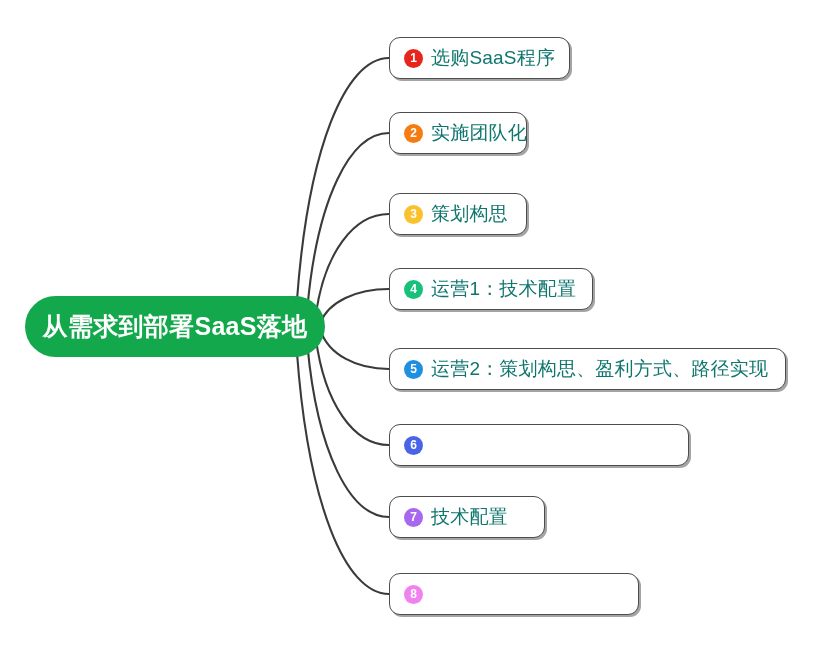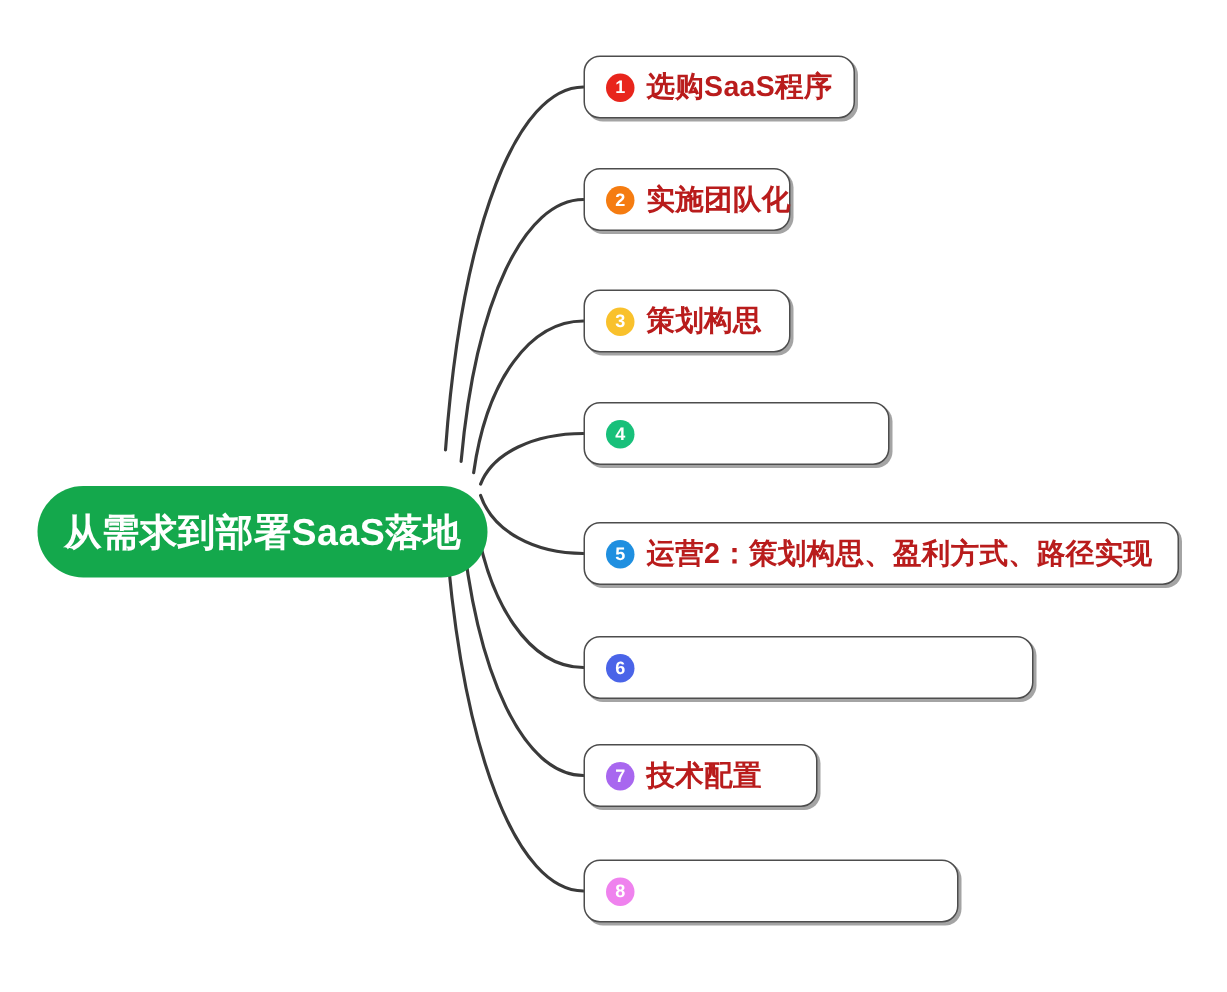--- a/index.html
+++ b/index.html
@@ -66,23 +66,23 @@
     border-radius: 50%;
     color: #ffffff;
     font-size: 12px;
     font-weight: bold;
     line-height: 19px;
     text-align: center;
     margin-right: 8px;
     font-family: "Liberation Sans", sans-serif;
   }
   .node-label {
-    color: #b91c1c;
+    color: #0f766e;
     font-size: 19px;
-    font-weight: bold;
+    font-weight: normal;
     white-space: nowrap;
     letter-spacing: 0.2px;
     text-align: right;
   }
 </style>
 </head>
 <body>
 
 <div id="canvas">
 
@@ -90,41 +90,42 @@
       <path d="M 297 300 C 308.04 149.96, 344.84000000000003 58, 389 58" fill="none" stroke="#3a3a3a" stroke-width="2.1" stroke-linecap="round"></path>
       <path d="M 307.4132097388214 307.57142857142856 C 317.20362457016284 199.33714285714285, 349.8383406746343 133, 389 133" fill="none" stroke="#3a3a3a" stroke-width="2.1" stroke-linecap="round"></path>
       <path d="M 315.76395557923274 315.14285714285717 C 324.5522809097248 252.43428571428572, 353.8466986780317 214, 389 214" fill="none" stroke="#3a3a3a" stroke-width="2.1" stroke-linecap="round"></path>
       <path d="M 320.39826989236377 322.7142857142857 C 328.6304775052801 301.81142857142856, 356.07116954833464 289, 389 289" fill="none" stroke="#3a3a3a" stroke-width="2.1" stroke-linecap="round"></path>
       <path d="M 320.39826989236377 330.2857142857143 C 328.6304775052801 354.2885714285714, 356.07116954833464 369, 389 369" fill="none" stroke="#3a3a3a" stroke-width="2.1" stroke-linecap="round"></path>
       <path d="M 315.76395557923274 337.8571428571429 C 324.5522809097248 404.2857142857143, 353.8466986780317 445, 389 445" fill="none" stroke="#3a3a3a" stroke-width="2.1" stroke-linecap="round"></path>
       <path d="M 307.4132097388214 345.42857142857144 C 317.20362457016284 451.80285714285714, 349.8383406746343 517, 389 517" fill="none" stroke="#3a3a3a" stroke-width="2.1" stroke-linecap="round"></path>
       <path d="M 297 353 C 308.04 502.41999999999996, 344.84000000000003 594, 389 594" fill="none" stroke="#3a3a3a" stroke-width="2.1" stroke-linecap="round"></path>
     </svg>
 
-  <div class="root-node" style="left: 25px; top: 296px; width: 300px; height: 61px; background: rgb(20, 168, 76); margin-top: 28px;">
+  <div class="root-node" style="left: 25px; top: 296px; width: 300px; height: 61px; background: rgb(20, 168, 76);">
     <span class="root-label" style="color: rgb(255, 255, 255);">从需求到部署SaaS落地</span>
   </div>
 
   <div class="node" style="left: 389px; top: 37px; width: 181px; height: 42px;">
     <span class="badge" style="background: rgb(232, 37, 28);">1</span>
     <span class="node-label">选购SaaS程序</span>
   </div>
 
   <div class="node" style="left: 389px; top: 112px; width: 138px; height: 42px;">
     <span class="badge" style="background: rgb(245, 124, 17);">2</span>
     <span class="node-label">实施团队化</span>
   </div>
 
   <div class="node" style="left: 389px; top: 193px; width: 138px; height: 42px;">
     <span class="badge" style="background: rgb(249, 193, 44);">3</span>
     <span class="node-label">策划构思</span>
   </div>
 
   <div class="node" style="left: 389px; top: 268px; width: 204px; height: 42px;">
     <span class="badge" style="background: rgb(24, 192, 122);">4</span>
+    <span class="node-label">运营1：技术配置</span>
   </div>
 
   <div class="node" style="left: 389px; top: 348px; width: 397px; height: 42px;">
     <span class="badge" style="background: rgb(31, 143, 224);">5</span>
     <span class="node-label">运营2：策划构思、盈利方式、路径实现</span>
   </div>
 
   <div class="node" style="left: 389px; top: 424px; width: 300px; height: 42px;">
     <span class="badge" style="background: rgb(74, 100, 232);">6</span>
   </div>

